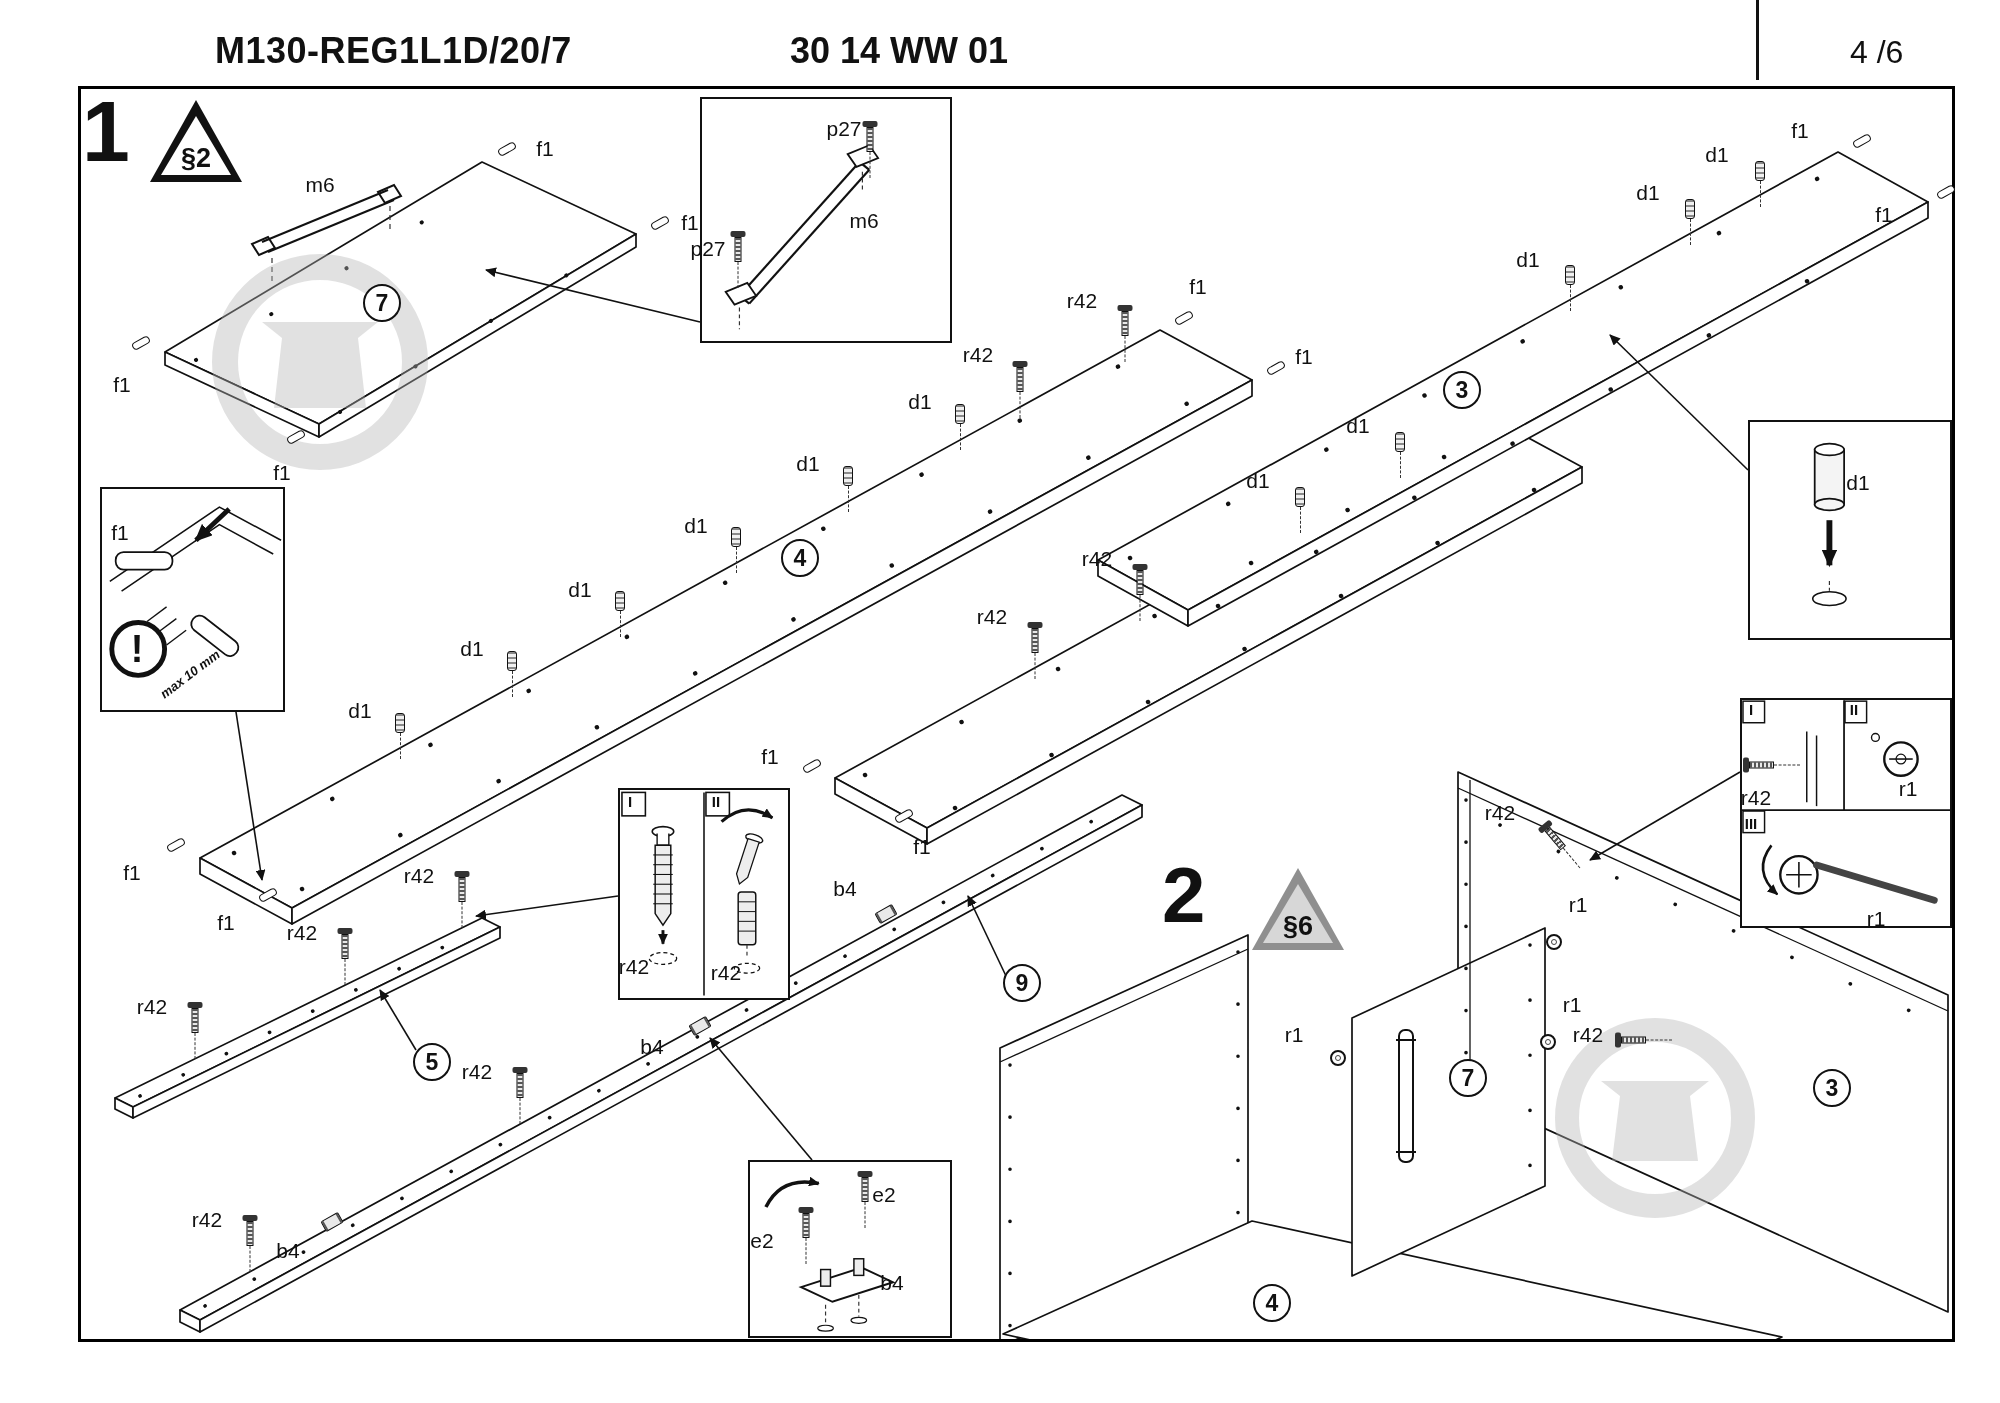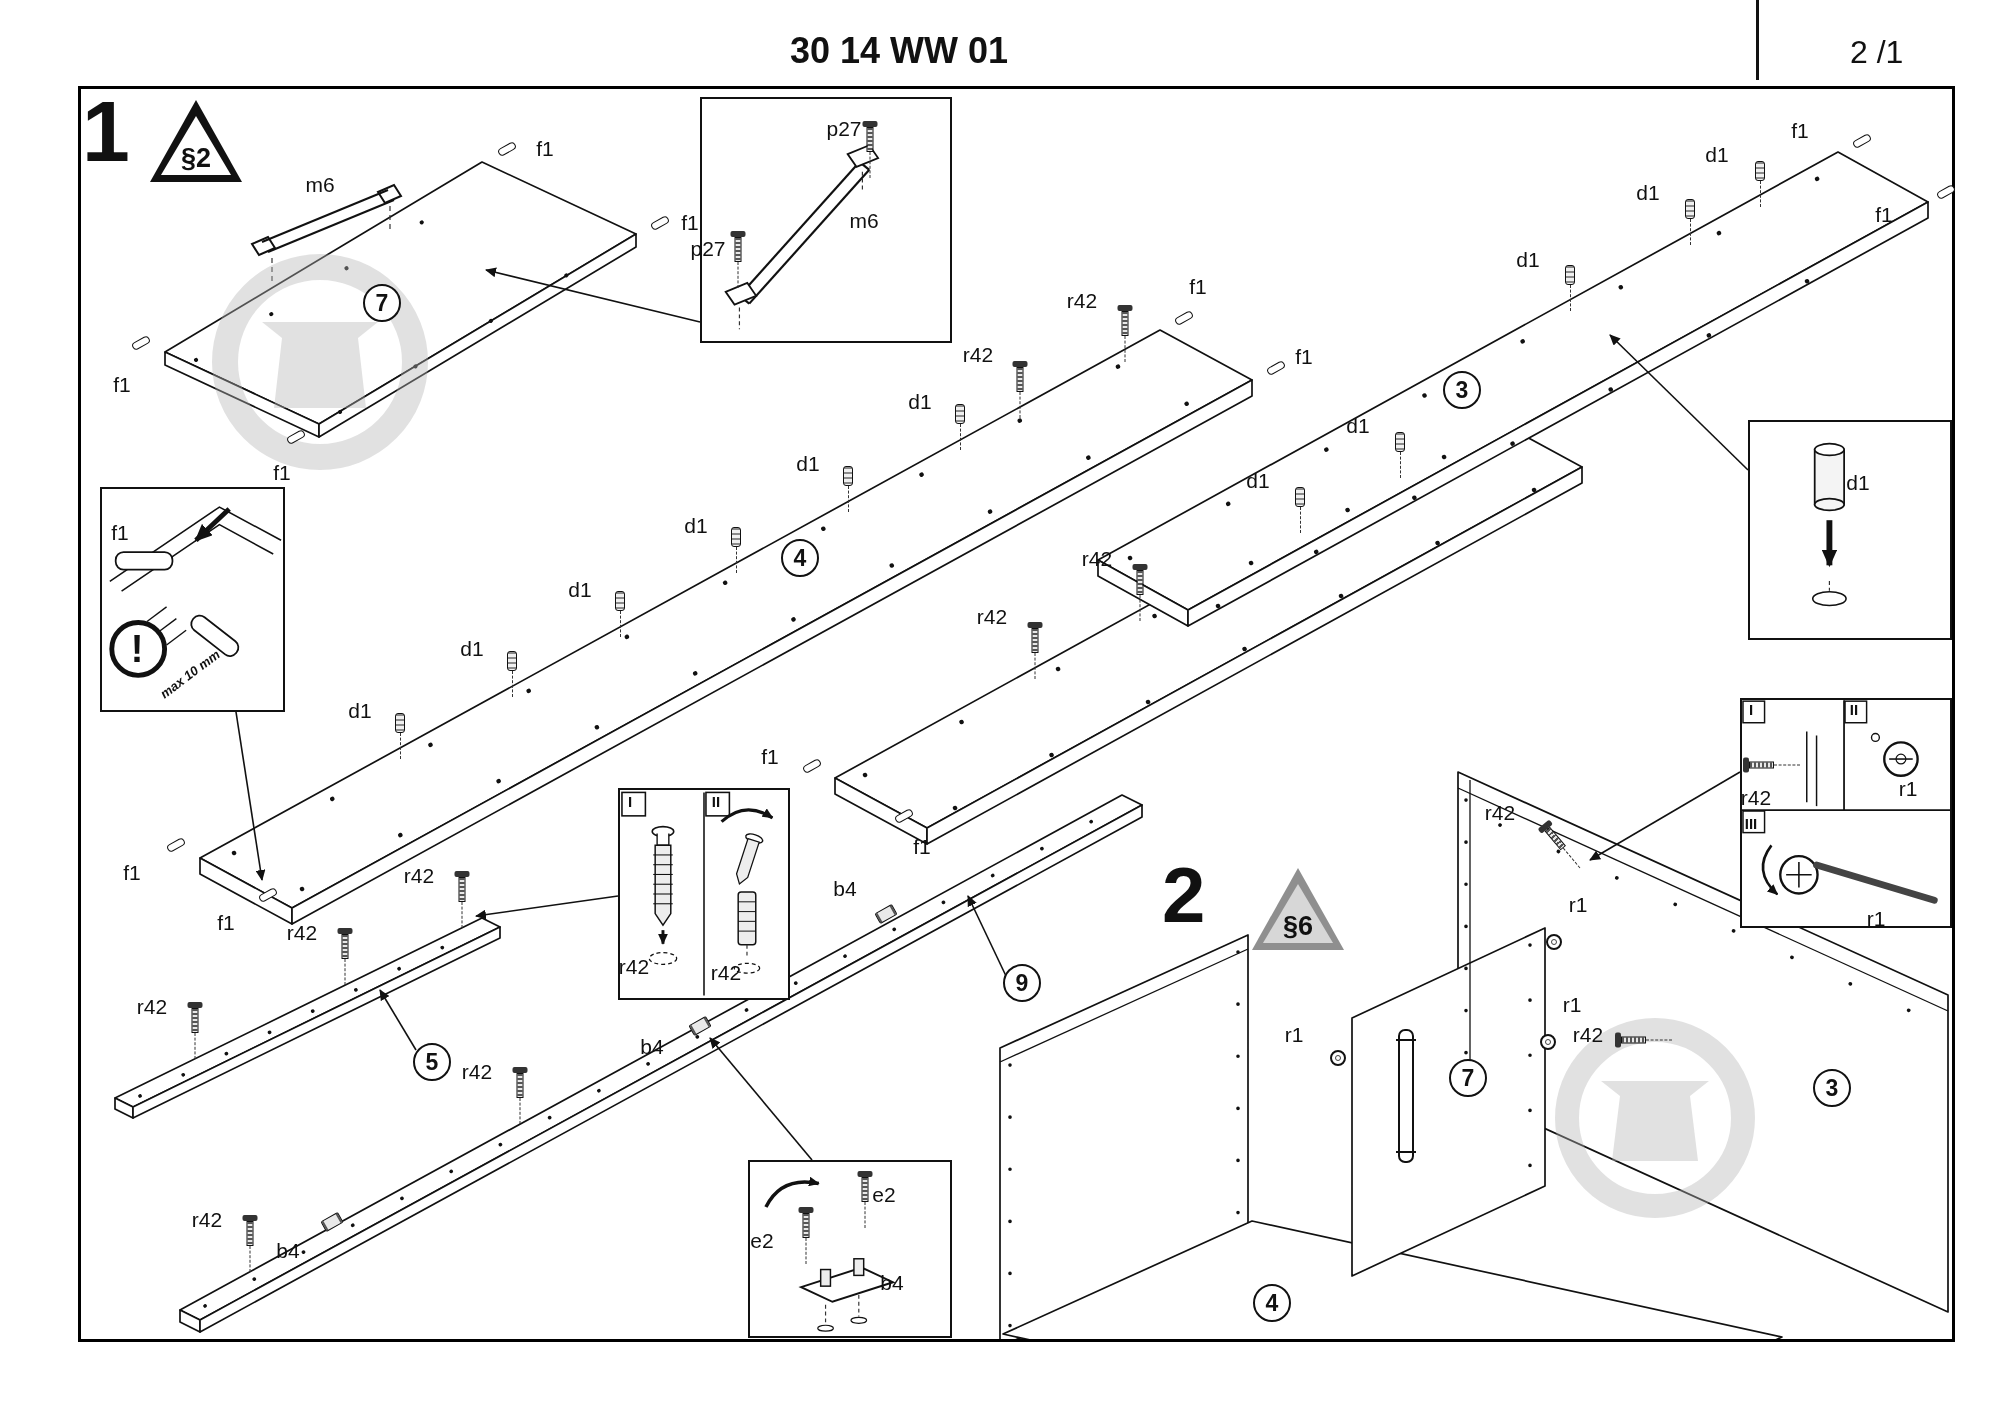--- a/index.html
+++ b/index.html
@@ -58,23 +58,24 @@
 
   
   .footer-box{position:absolute;left:1422px;top:1318px;width:533px;height:26px;border:2px solid #111;background:#fff;z-index:9;
     display:flex;align-items:center;justify-content:flex-end;padding-right:7px;font-size:16px;font-weight:600}
 </style>
 </head>
 <body>
 
 <div class="page">
 
+  <div class="hdr-model">M130-REG1L1D/20/7</div>
   <div class="hdr-code">30 14 WW 01</div>
   <div class="hdr-divider"></div>
-  <div class="hdr-page">2 /1</div>
+  <div class="hdr-page">4 /6</div>
 
   <div class="frame-clip">
 
     <div class="layer">
       <svg class="scene" width="2000" height="1403" viewBox="0 0 2000 1403">
         <defs>
           <marker id="ah" markerWidth="12" markerHeight="10" refX="10" refY="5" orient="auto" markerUnits="userSpaceOnUse">
               <path d="M0,0 L11,5 L0,10 z" fill="#111"></path>
             </marker>
           <marker id="ahb" markerWidth="20" markerHeight="16" refX="16" refY="8" orient="auto" markerUnits="userSpaceOnUse">

